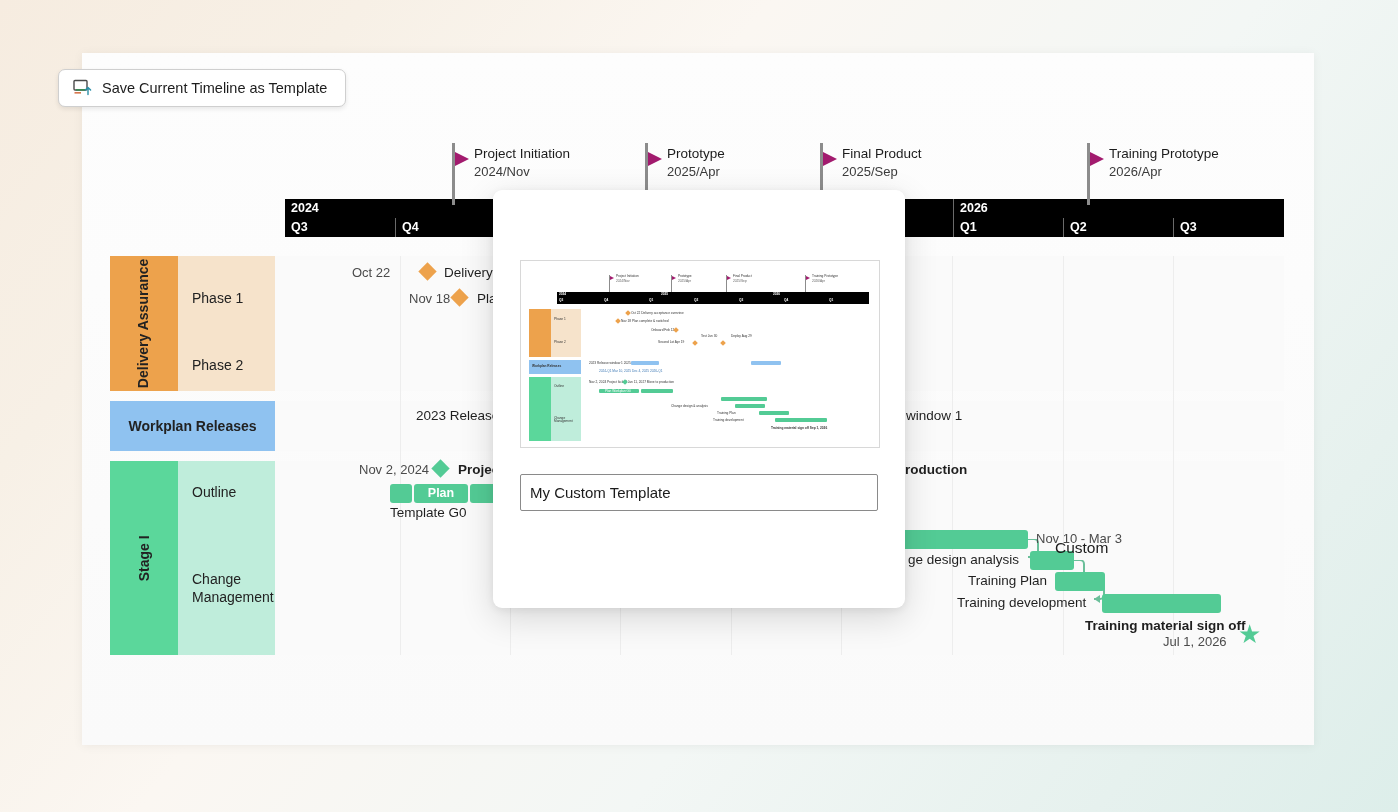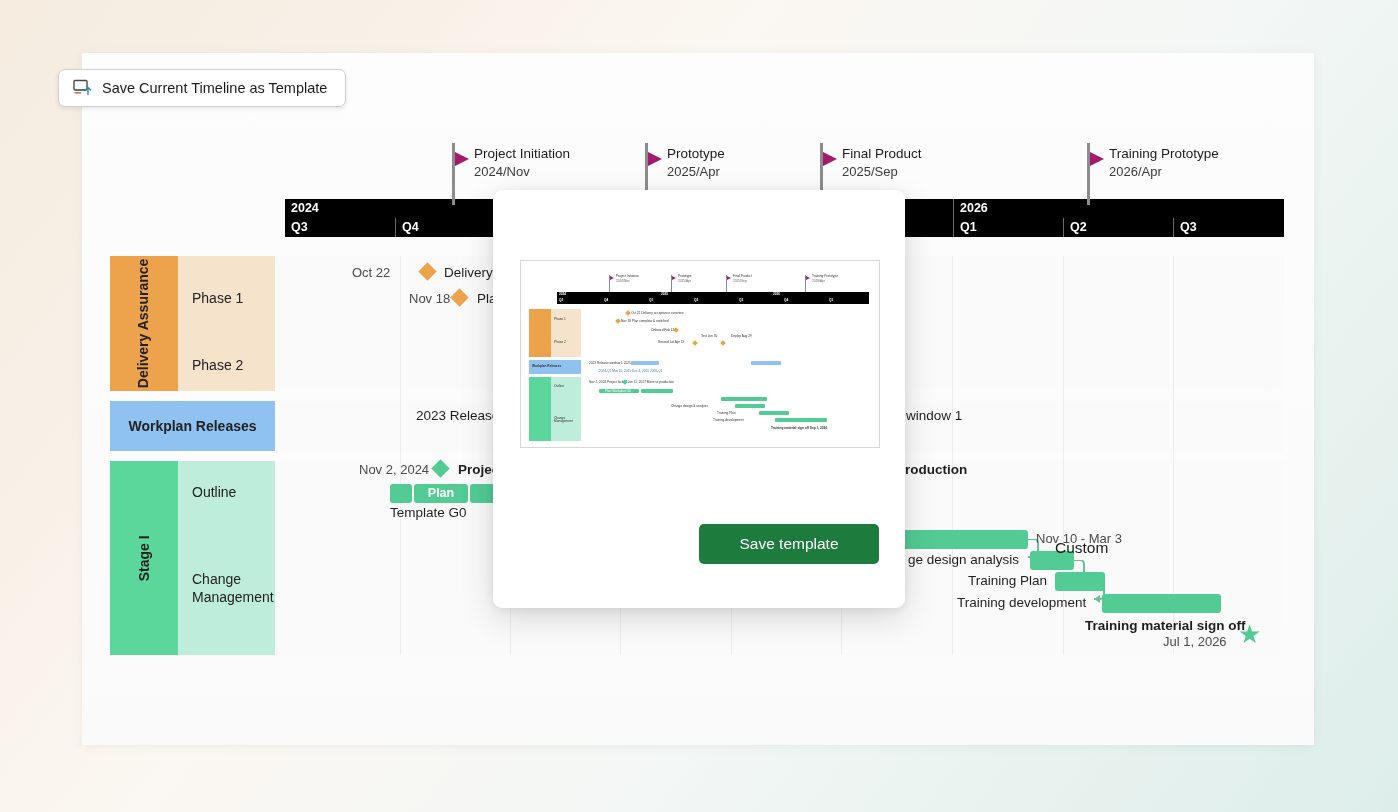--- a/index.html
+++ b/index.html
@@ -341,15 +341,15 @@
     <div class="mini-bar" style="left:200px;top:136px;width:46px;background:#53cb95"></div>
     <div class="mini" style="left:150px;top:144px">Change design &amp; analysis</div>
     <div class="mini-bar" style="left:214px;top:143px;width:30px;background:#53cb95"></div>
     <div class="mini" style="left:196px;top:151px">Training Plan</div>
     <div class="mini-bar" style="left:238px;top:150px;width:30px;background:#53cb95"></div>
     <div class="mini" style="left:192px;top:158px">Training development</div>
     <div class="mini-bar" style="left:254px;top:157px;width:52px;background:#53cb95"></div>
     <div class="mini" style="left:250px;top:166px;font-weight:bold">Training material sign off   Sep 1, 2026</div>
   </div>
 
+  <input id="tmpl-name" type="text" value="My Custom Template" style="">
   <button id="btn-cancel">Custom</button>
-  <button id="btn-save">Save template</button>
 </div>
 
 </body></html>

